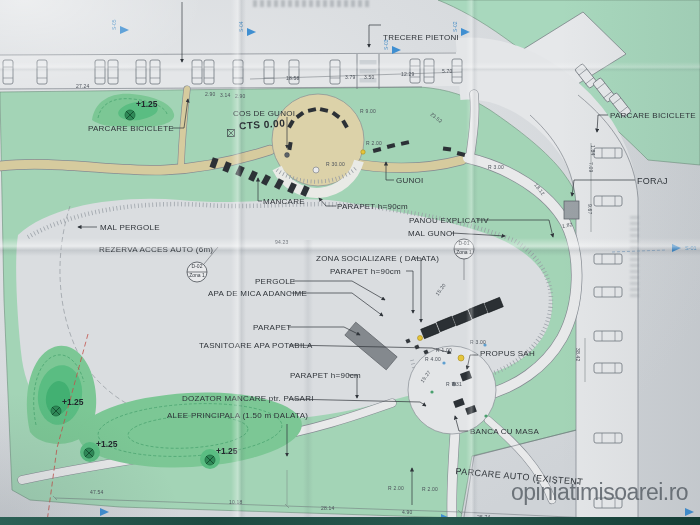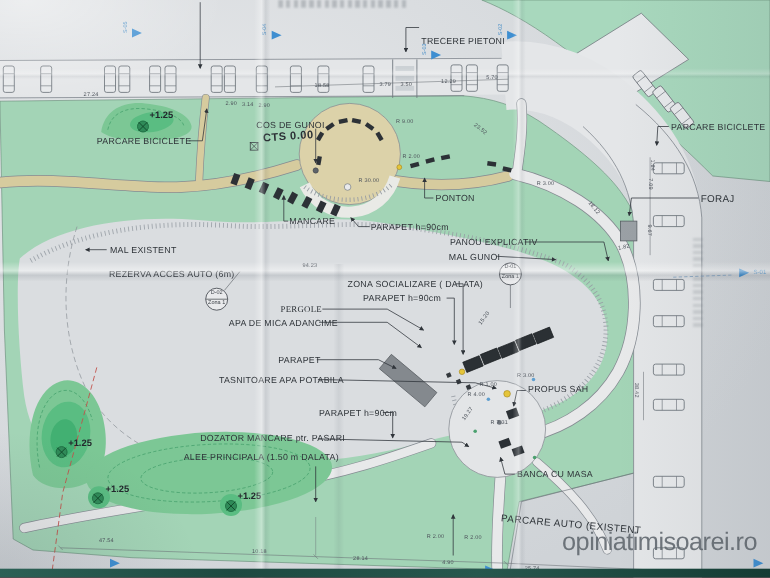--- a/index.html
+++ b/index.html
@@ -332,30 +332,30 @@
     <use href="#flag" transform="translate(100,508)"></use>
     <use href="#flag" transform="translate(441,514)"></use>
     <use href="#flag" transform="translate(685,508)"></use>
   </g>
 </svg>
 
 <div class="lbl" style="left:383px;top:21px;margin-top:12px;">TRECERE PIETONI</div>
 <div class="lbl" style="left:88px;top:124px;">PARCARE BICICLETE</div>
 <div class="lbl" style="left:233px;top:109px;">COS DE GUNOI</div>
 <div class="cts" style="left:239px;top:119px;">CTS 0.00</div>
-<div class="lbl" style="left:396px;top:176px;">PONTON</div>
+<div class="lbl" style="left:396px;top:176px;">GUNOI</div>
 <div class="lbl" style="left:263px;top:197px;">MANCARE</div>
 <div class="lbl" style="left:337px;top:202px;">PARAPET h=90cm</div>
 <div class="lbl" style="left:409px;top:216px;">PANOU EXPLICATIV</div>
 <div class="lbl" style="left:408px;top:229px;">MAL GUNOI</div>
-<div class="lbl" style="left:100px;top:223px;">MAL EXISTENT</div>
+<div class="lbl" style="left:100px;top:223px;">MAL PERGOLE</div>
 <div class="lbl" style="left:99px;top:245px;">REZERVA ACCES AUTO (6m)</div>
 <div class="lbl" style="left:316px;top:254px;">ZONA SOCIALIZARE ( DALATA)</div>
 <div class="lbl" style="left:330px;top:267px;">PARAPET h=90cm</div>
-<div class="lbl" style="left:255px;top:277px;font-family:Liberation Serif, serif;">PERGOLE</div>
+<div class="lbl" style="left:255px;top:277px;">PERGOLE</div>
 <div class="lbl" style="left:208px;top:289px;">APA DE MICA ADANCIME</div>
 <div class="lbl" style="left:253px;top:323px;">PARAPET</div>
 <div class="lbl" style="left:199px;top:341px;">TASNITOARE APA POTABILA</div>
 <div class="lbl" style="left:290px;top:371px;">PARAPET h=90cm</div>
 <div class="lbl" style="left:182px;top:394px;">DOZATOR MANCARE ptr. PASARI</div>
 <div class="lbl" style="left:167px;top:411px;">ALEE PRINCIPALA (1.50 m DALATA)</div>
 <div class="lbl" style="left:480px;top:349px;">PROPUS SAH</div>
 <div class="lbl" style="left:470px;top:427px;">BANCA CU MASA</div>
 <div class="pauto" style="left:456px;top:466px;">PARCARE AUTO (EXISTENT</div>
 <div class="lbl" style="left:610px;top:111px;">PARCARE BICICLETE</div>

